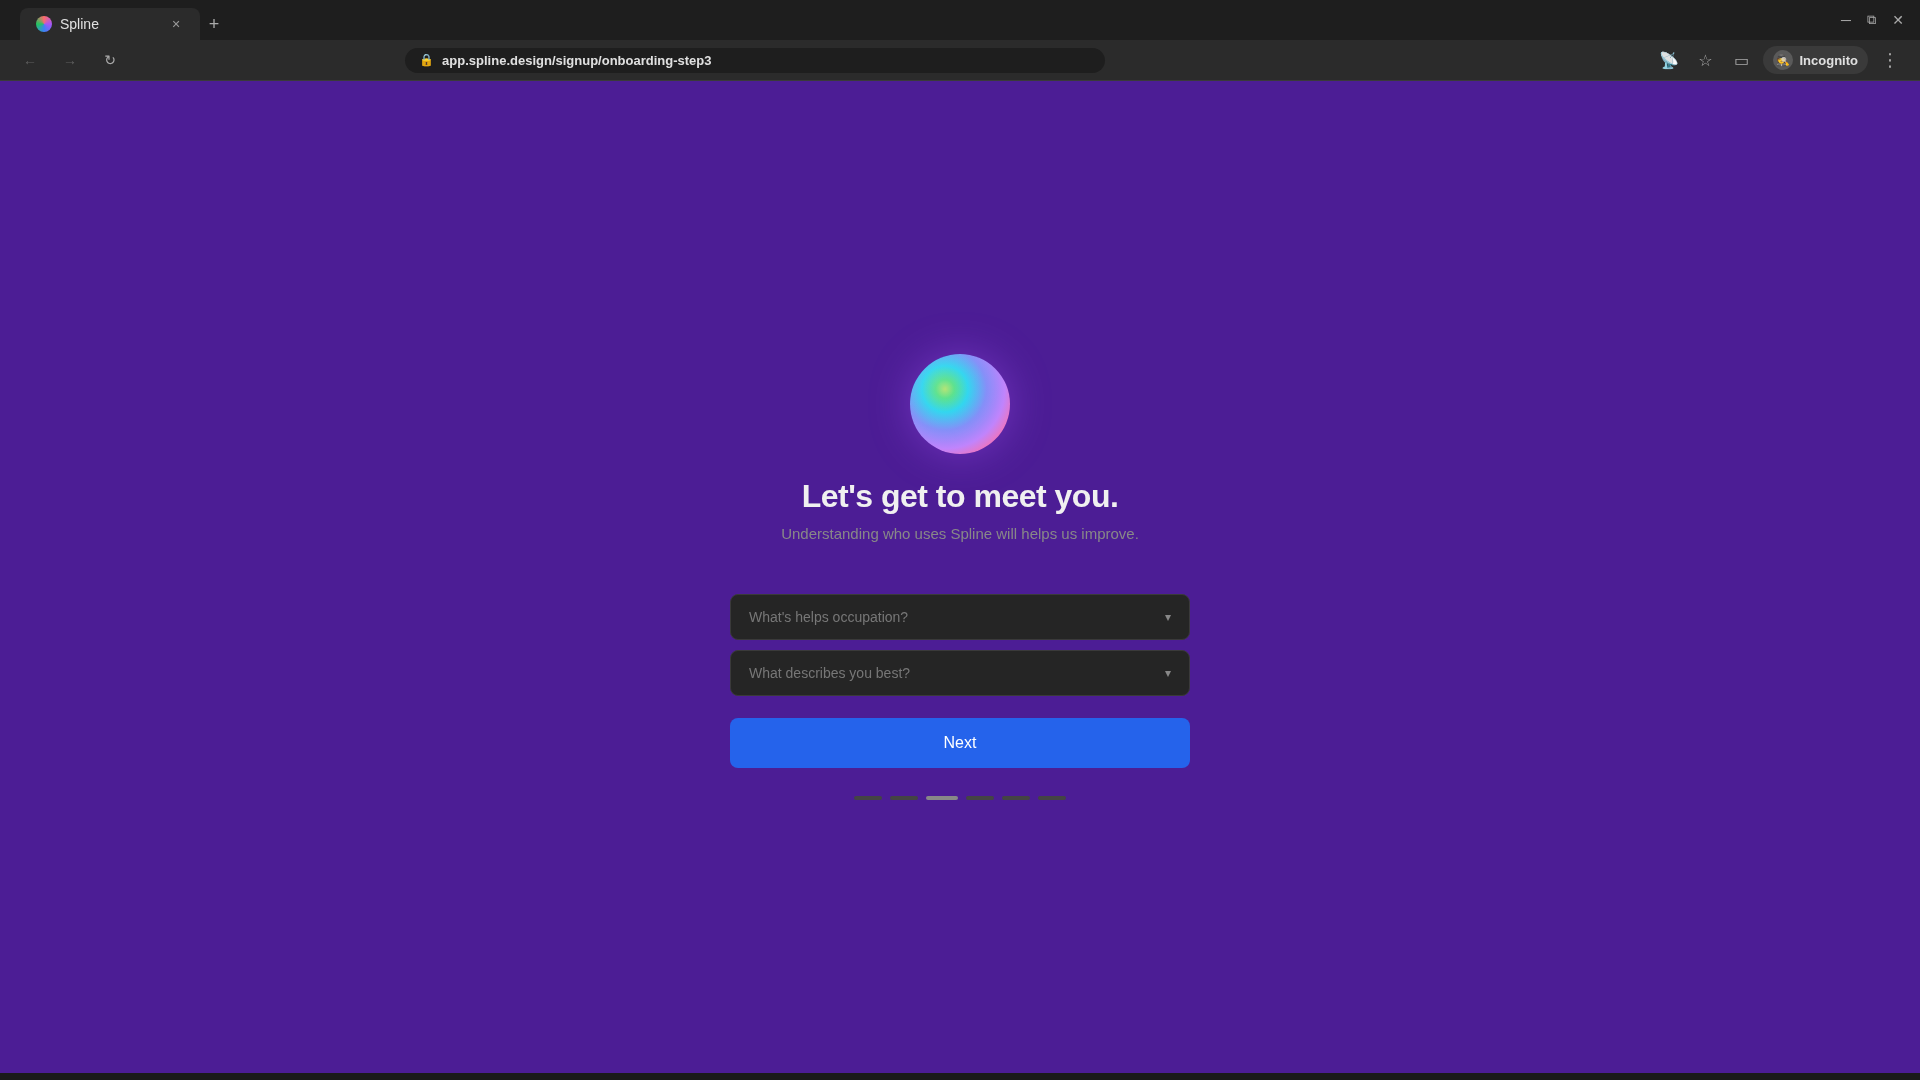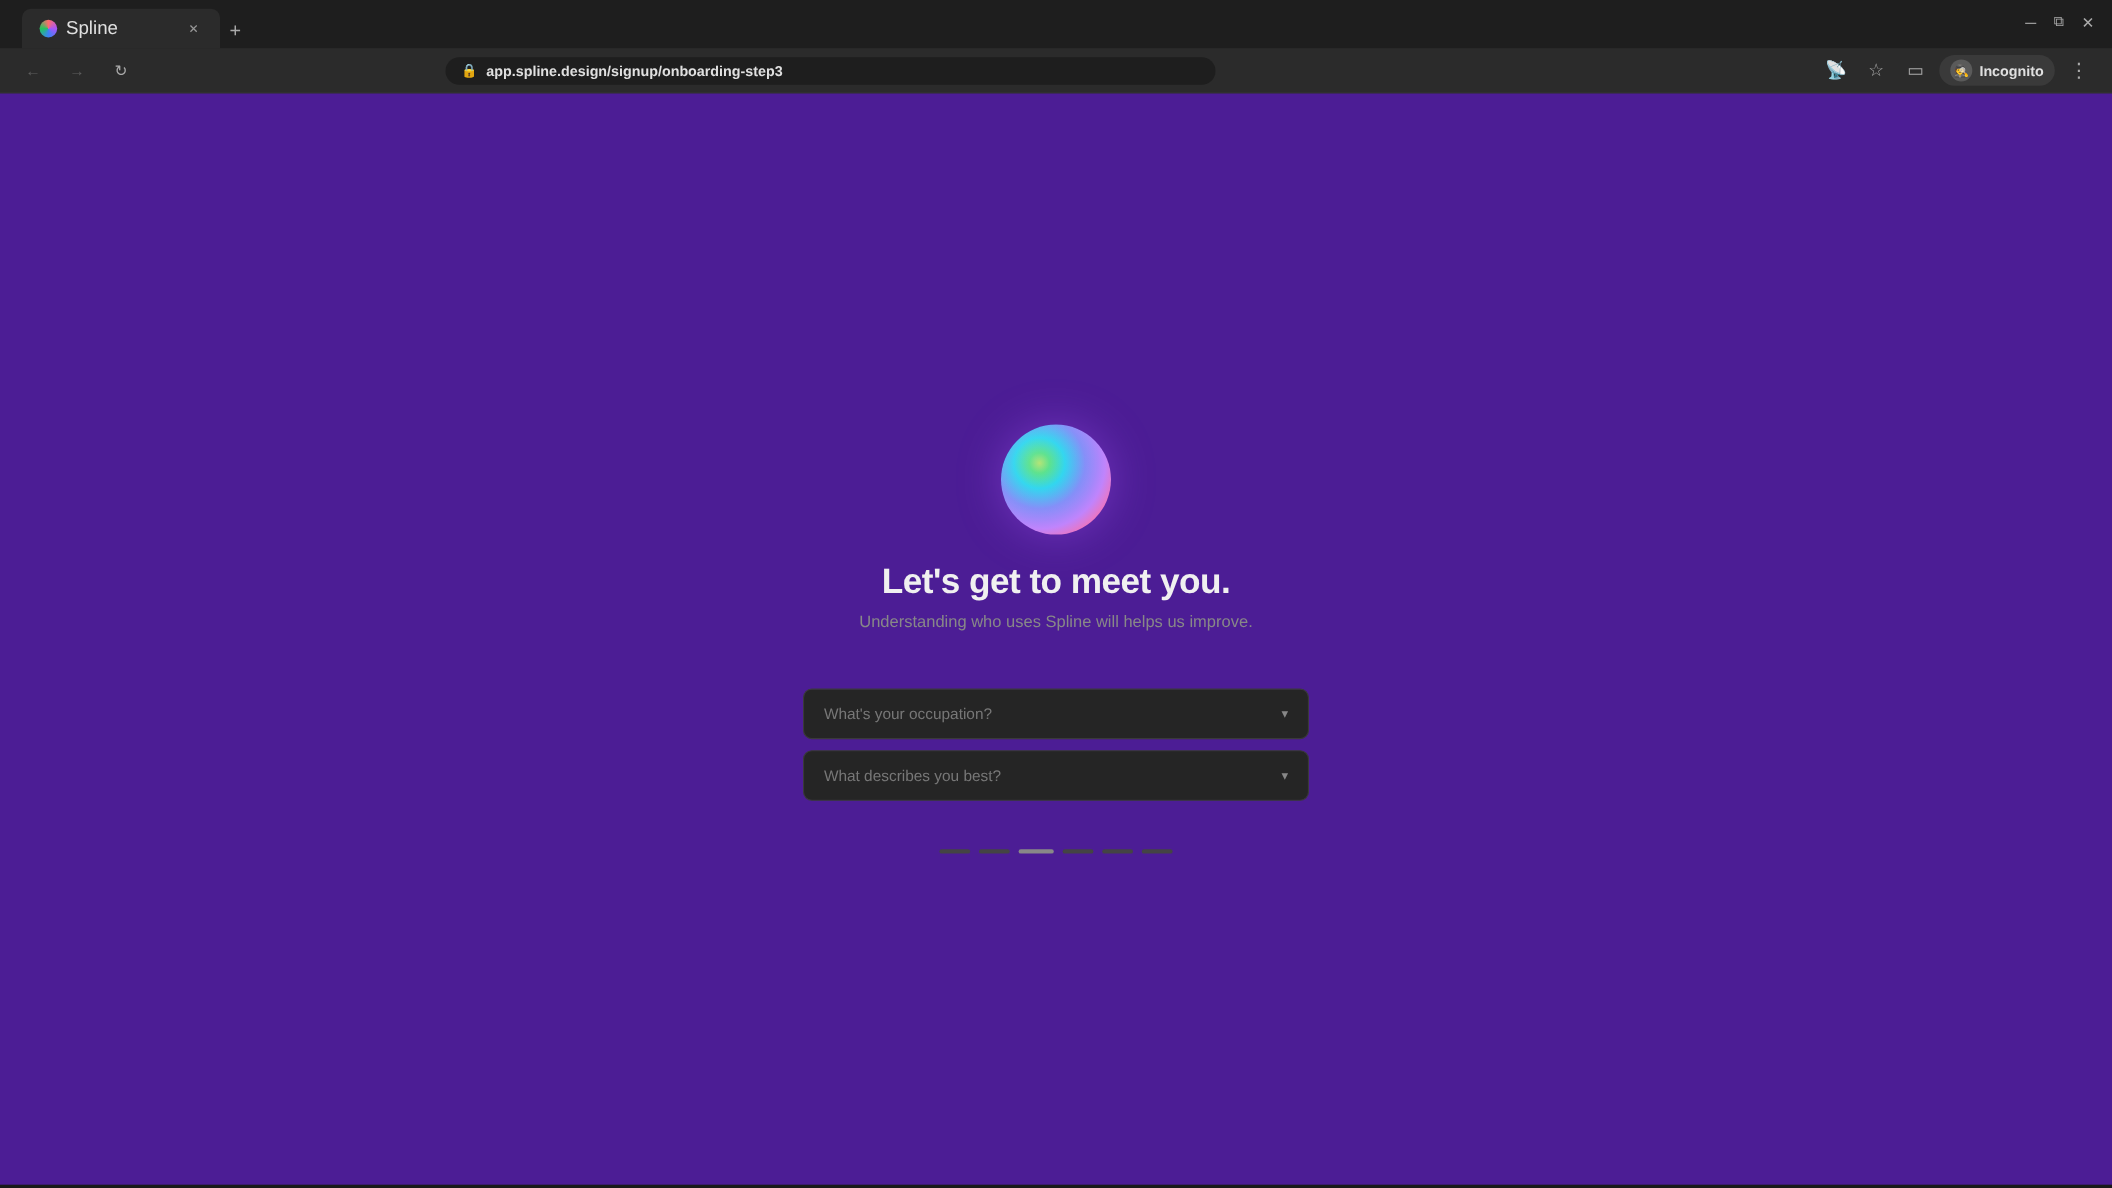--- a/index.html
+++ b/index.html
@@ -48,21 +48,21 @@
 
     .tab-favicon {
       width: 16px;
       height: 16px;
       border-radius: 50%;
       background: conic-gradient(from 0deg, #ff6b6b, #a855f7, #3b82f6, #22c55e, #ff6b6b);
       flex-shrink: 0;
     }
 
     .tab-title {
-      font-size: 17px;
+      font-size: 14px;
       color: #e0e0e0;
       flex: 1;
     }
 
     .tab-close {
       width: 16px;
       height: 16px;
       border-radius: 50%;
       display: flex;
       align-items: center;
@@ -354,30 +354,31 @@
       <div class="sphere"></div>
     </div>
 
     <h1 class="heading">Let's get to meet you.</h1>
 
     <p class="subheading">Understanding who uses Spline will helps us improve.</p>
 
     <div class="form-section">
 
       <div class="dropdown">
-        <span class="dropdown-text">What's your occupation?</span>
+        <span class="dropdown-text">What's helps occupation?</span>
         <span class="dropdown-chevron">▾</span>
       </div>
 
       <div class="dropdown">
         <span class="dropdown-text">What describes you best?</span>
         <span class="dropdown-chevron">▾</span>
       </div>
     </div>
 
+    <button class="next-btn">Next</button>
 
     <div class="step-indicators">
       <div class="step-dot inactive"></div>
       <div class="step-dot inactive"></div>
       <div class="step-dot active"></div>
       <div class="step-dot inactive"></div>
       <div class="step-dot inactive"></div>
       <div class="step-dot inactive"></div>
     </div>
 

